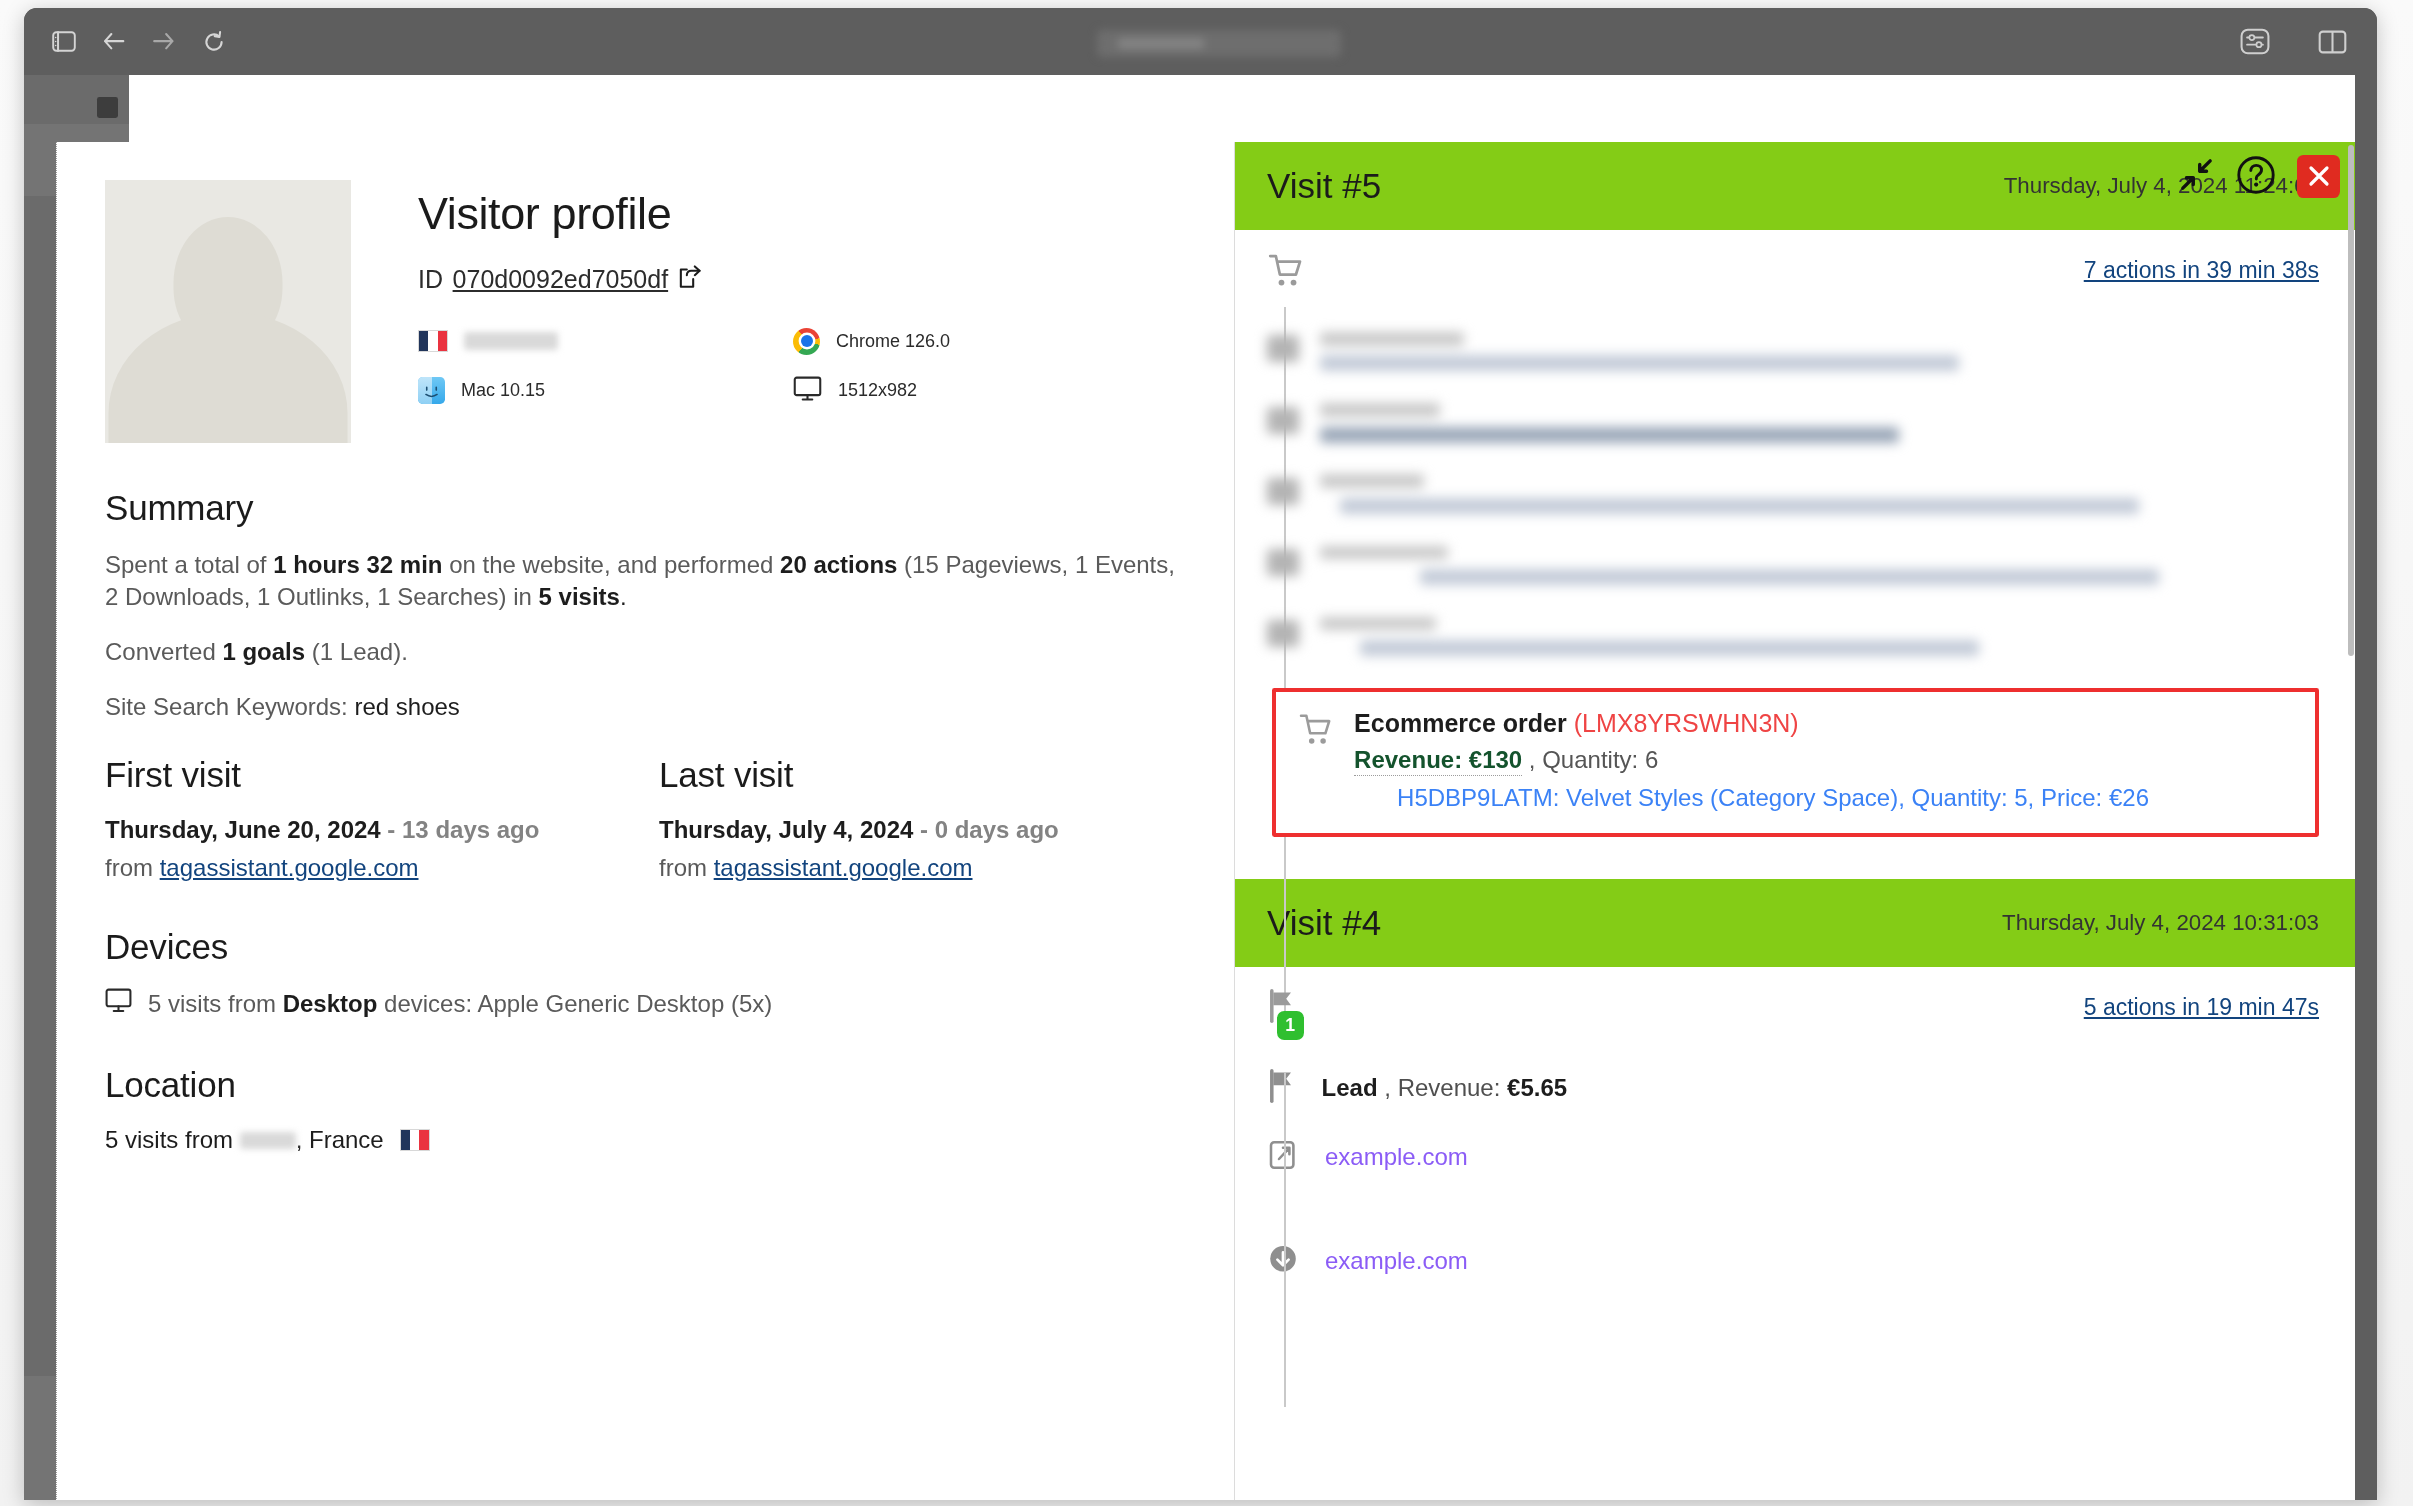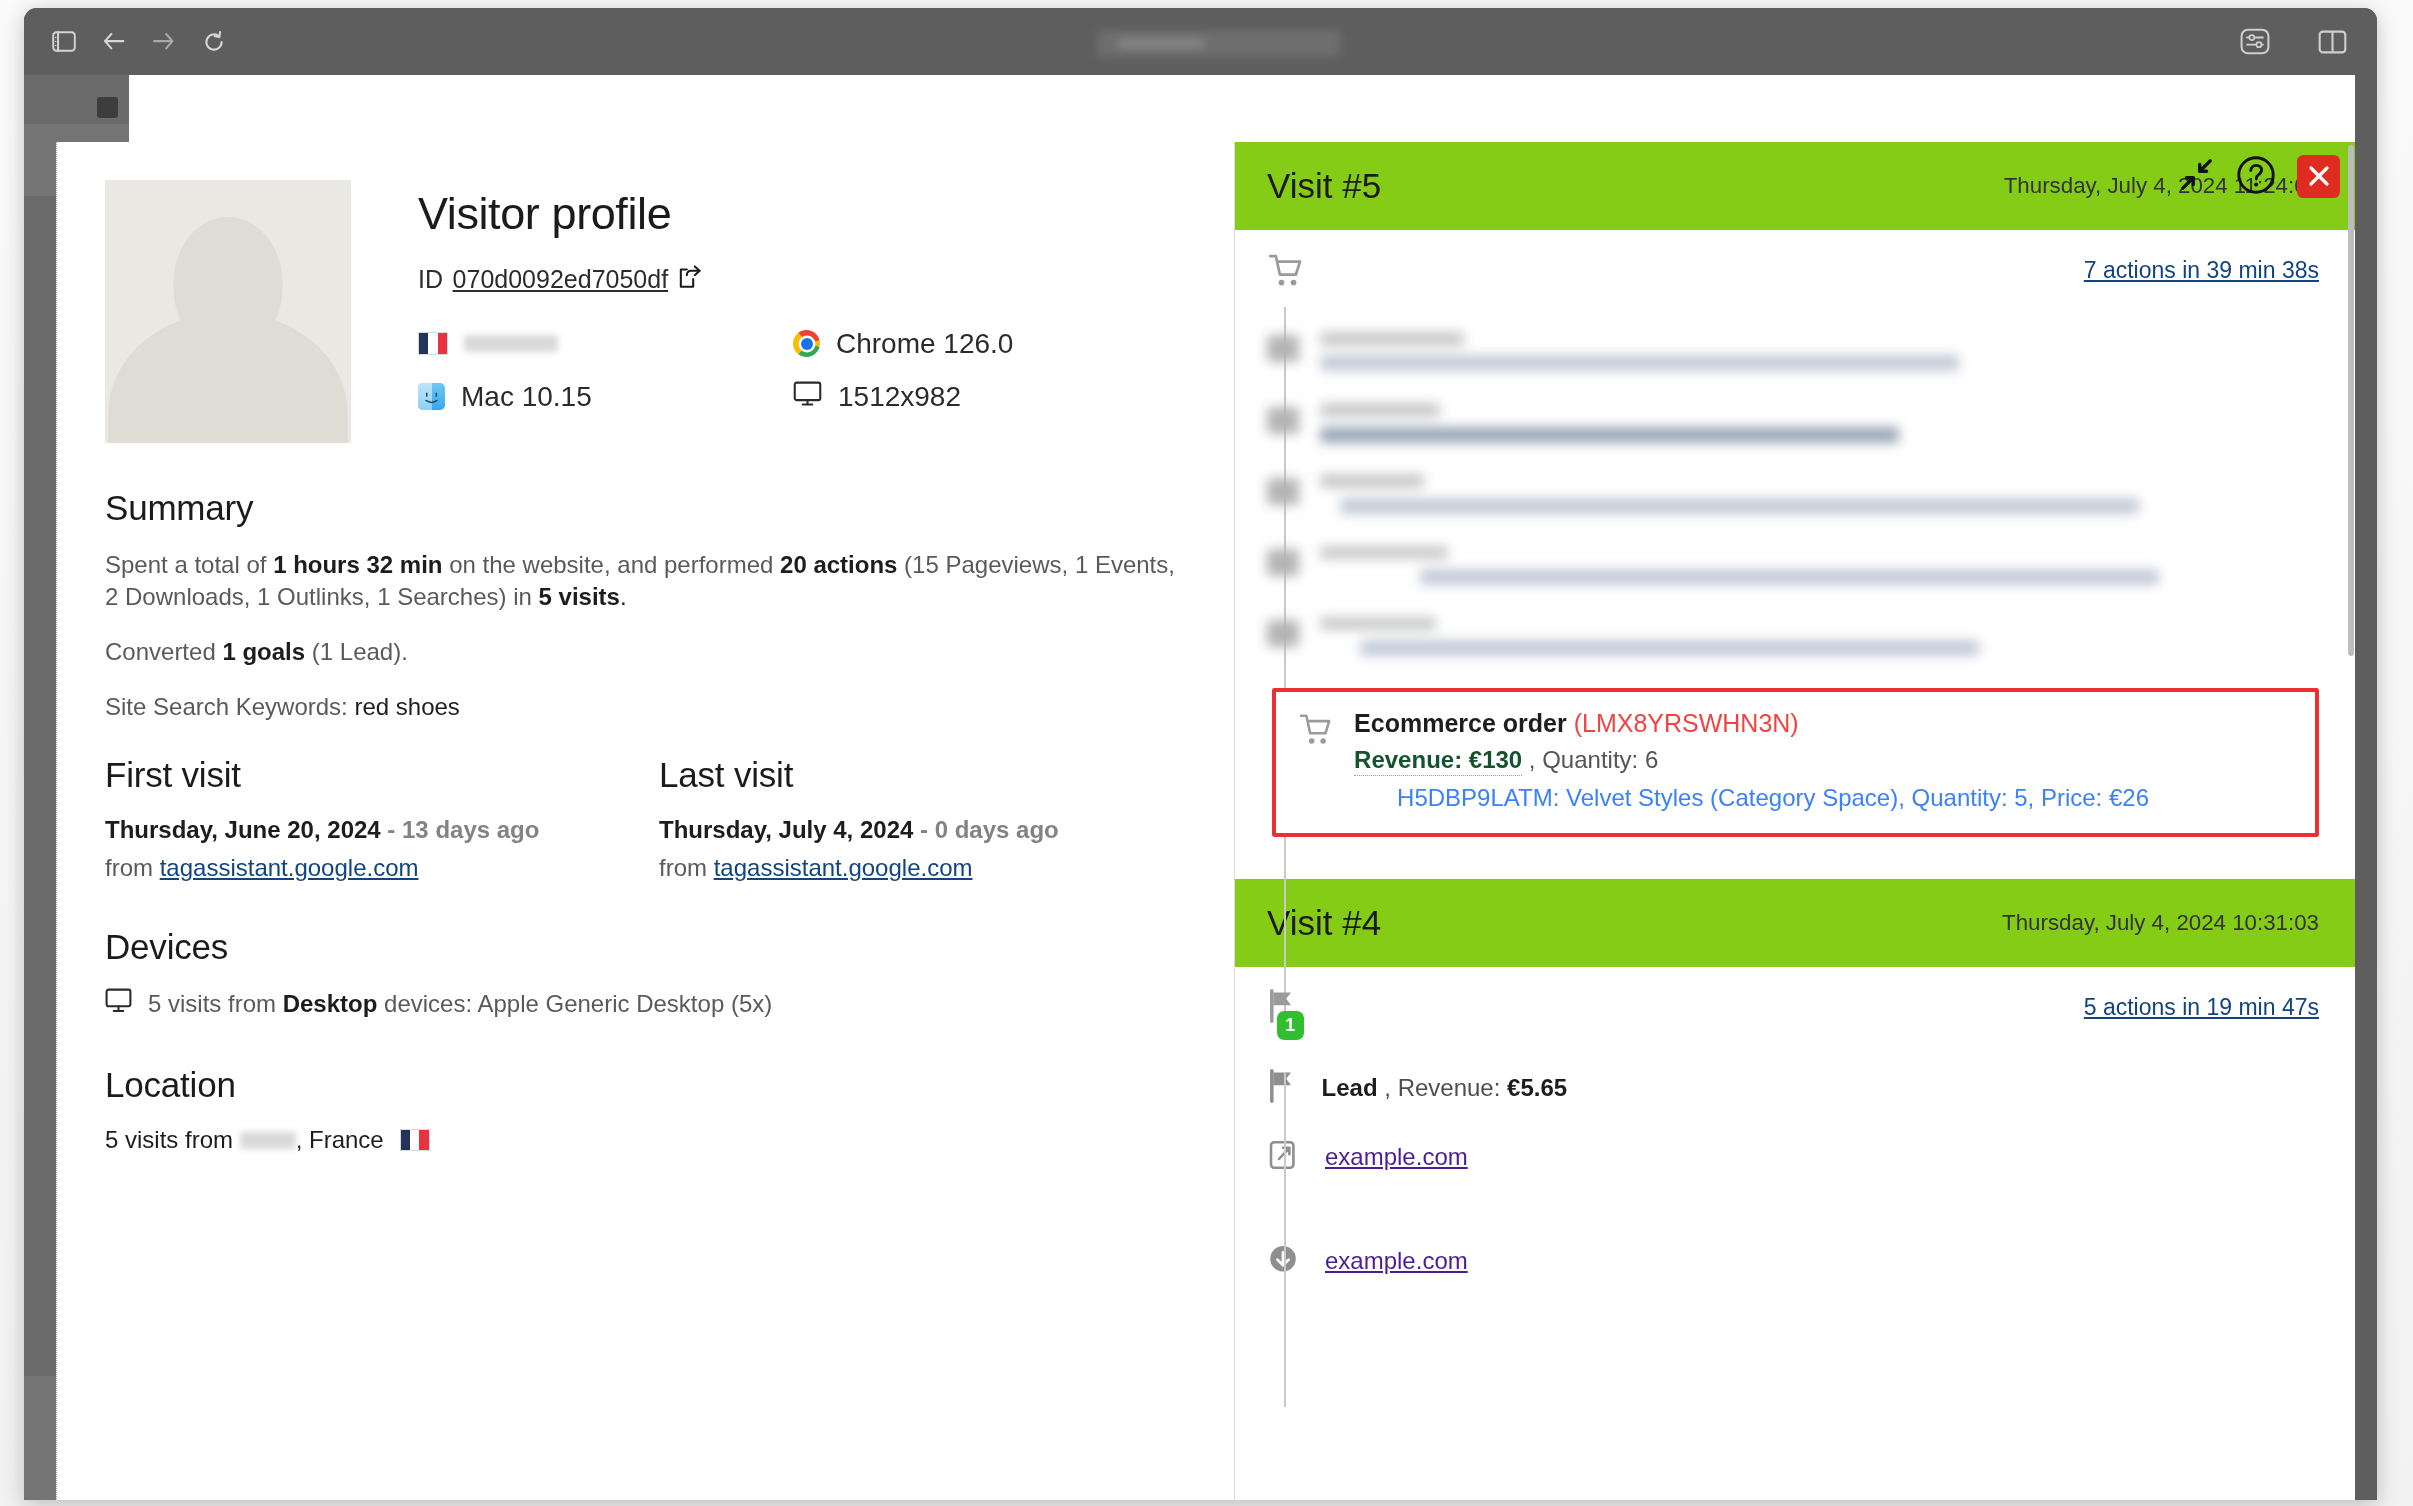--- a/index.html
+++ b/index.html
@@ -216,21 +216,21 @@
   #id-row .idval {
     text-decoration: underline;
     color: #2c2c2c;
     cursor: pointer;
   }
 
   #attr-grid {
     display: grid;
     grid-template-columns: 375px 1fr;
     row-gap: 21px;
-    font-size: 28px;
+    font-size: 18px;
     color: #2b2b2b;
   }
   .attr {
     display: flex;
     align-items: center;
     gap: 16px;
   }
 
   .flag-fr {
     width: 30px;
@@ -483,22 +483,21 @@
   }
 
   .link-row {
     display: flex;
     align-items: center;
     gap: 21px;
     margin: 32px 0 0 0;
   }
   .link-row a {
     font-size: 24px;
-    color: #4c1d95;
-    text-decoration: underline;
+    color: #8b5cf6;
     cursor: pointer;
   }
 
   
   #modal-scrollbar {
     position: absolute;
     right: 1.6px;
     top: 0;
     width: 6.4px;
     height: 100%;

